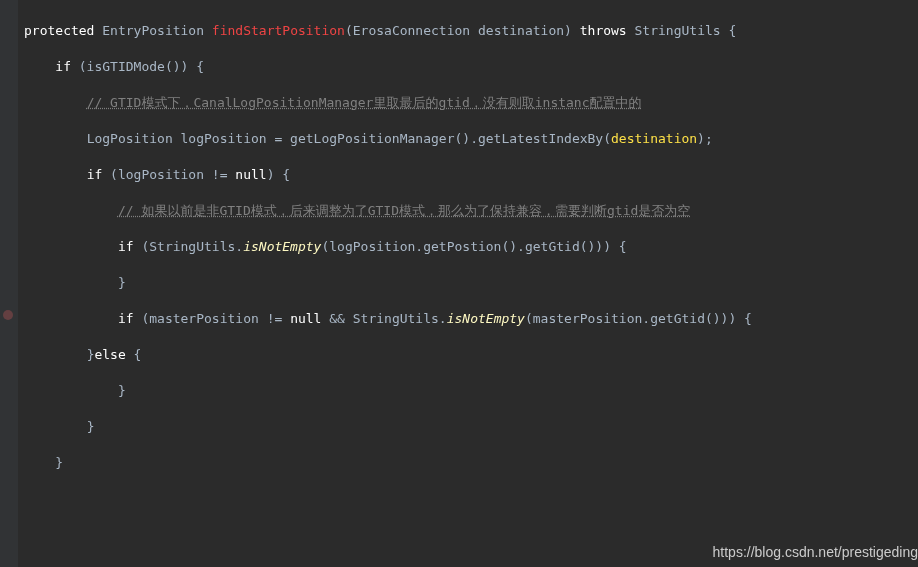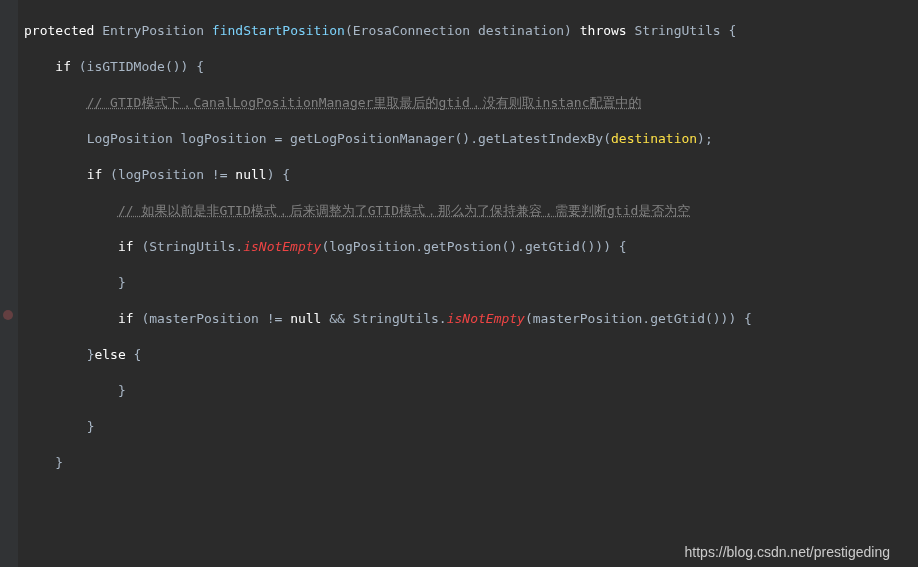--- a/index.html
+++ b/index.html
@@ -16,23 +16,23 @@
     position: relative;
   }
   .code-area {
     padding: 4px 0 4px 24px;
     white-space: pre;
   }
   .line {
     display: block;
   }
   .kw { color: #ffffff; }
-  .method-decl { color: #7dd3fc; }
+  .method-decl { color: #ef4444; }
   .comment { color: #808080; }
-  .static-method { color: #ef4444; font-style: italic; }
+  .static-method { color: #fef9c3; font-style: italic; }
   .field-ref { color: #fde047; }
   .underline-wave { text-decoration: underline dotted #808080; }
   .gutter-mark {
     position: absolute;
     left: 0;
     top: 0;
     width: 18px;
     height: 100%;
     background: #313335;
   }
@@ -40,21 +40,21 @@
     position: absolute;
     left: 3px;
     width: 10px;
     height: 10px;
     background: #db5c5c;
     border-radius: 50%;
     opacity: 0.3;
   }
   .watermark {
     position: absolute;
-    right: 28px;
+    right: 0;
     bottom: 6px;
     color: #ddd;
     font-family: Arial, sans-serif;
     font-size: 14px;
     opacity: 0.9;
   }
 </style>
 </head>
 <body>
 

